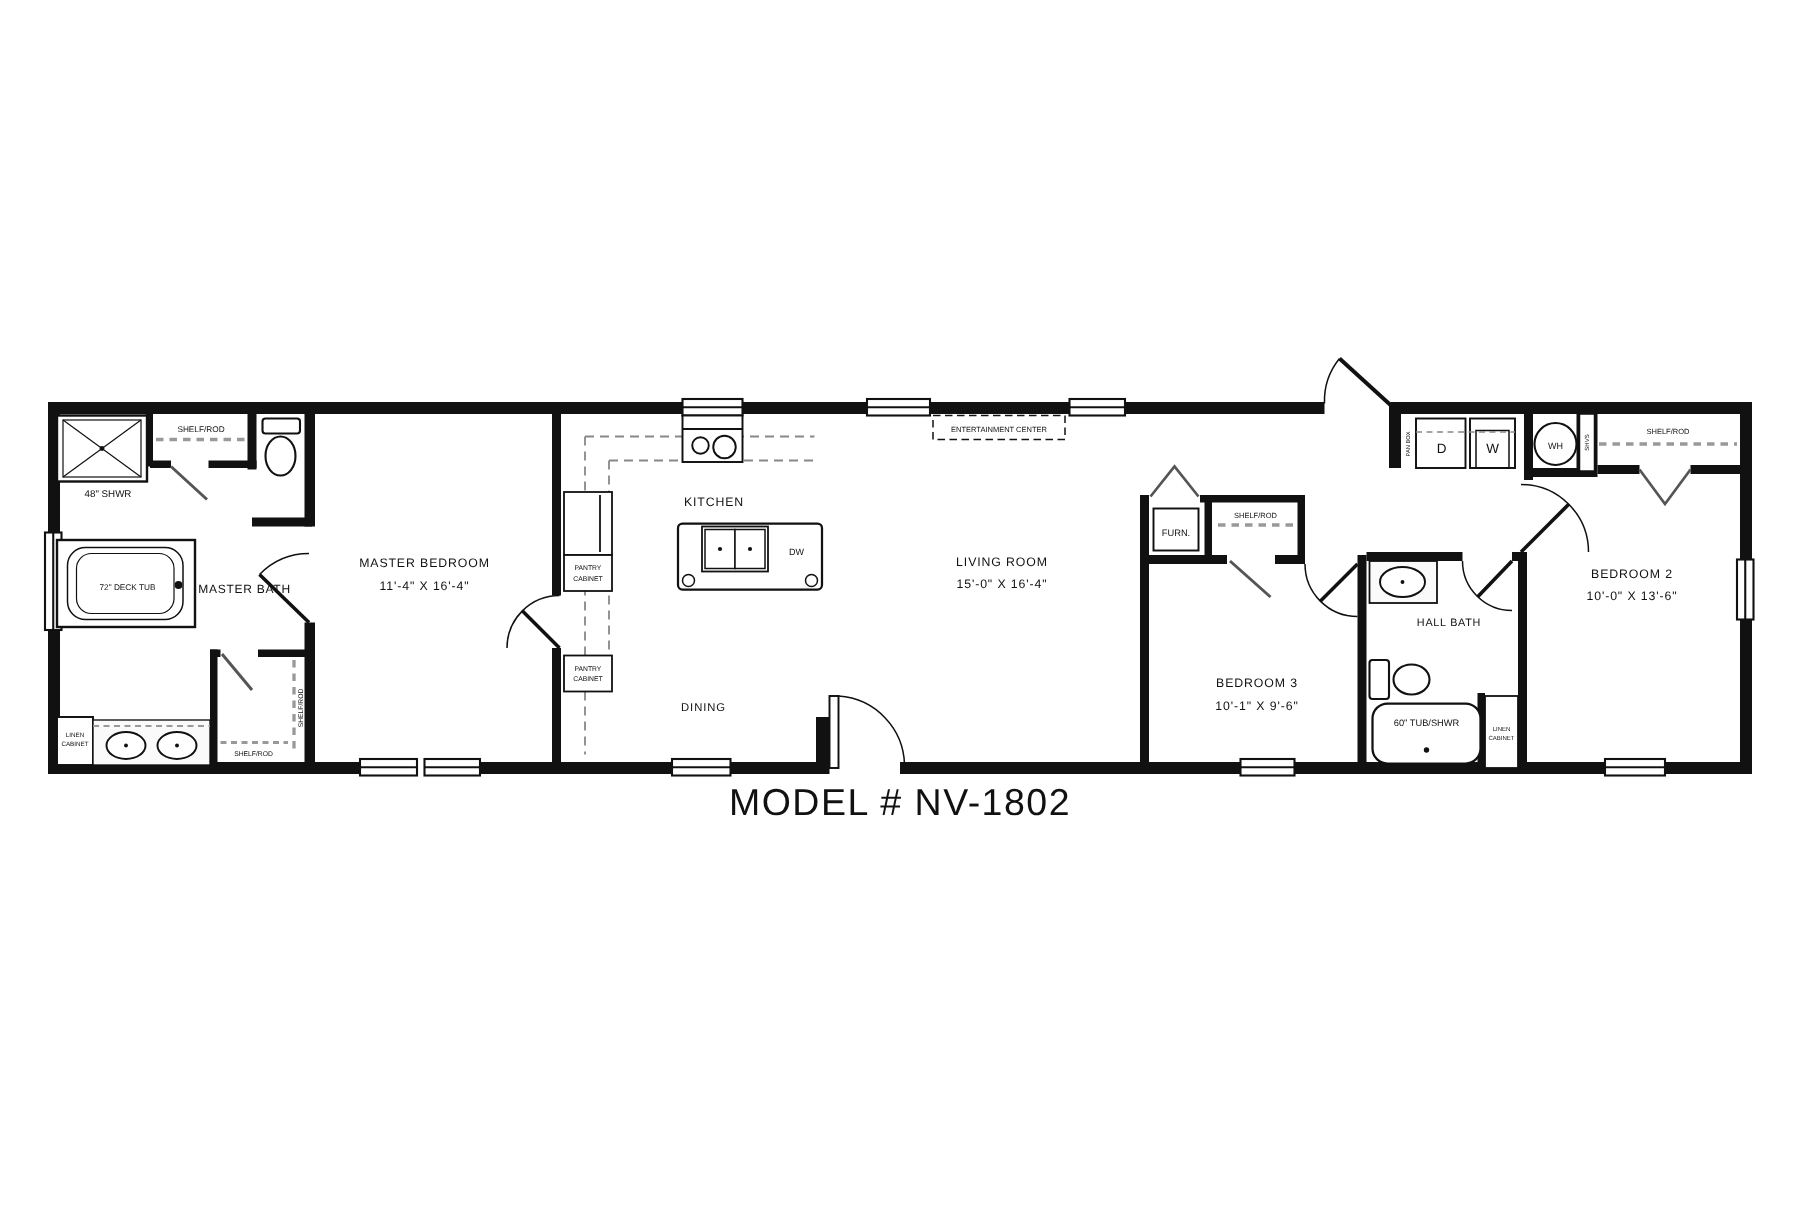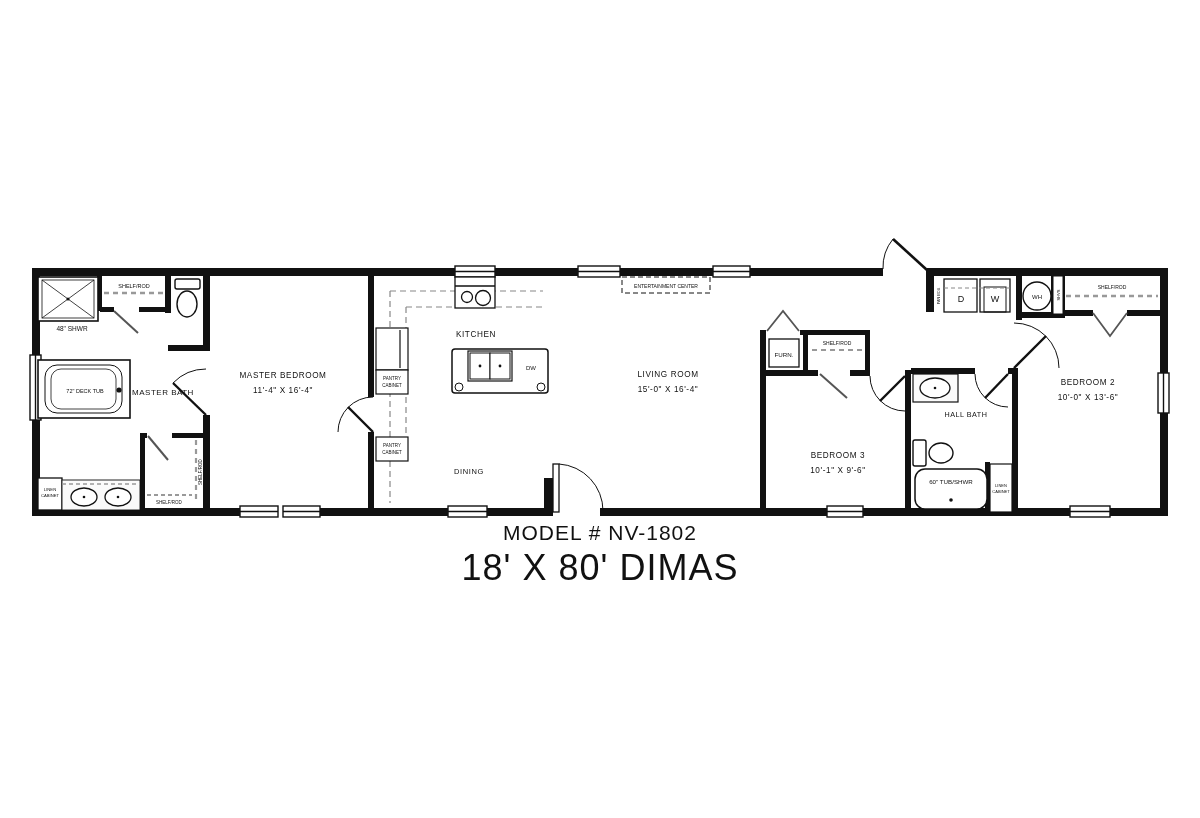--- a/index.html
+++ b/index.html
@@ -1,20 +1,20 @@
 <!DOCTYPE html>
 <html><head>
 <meta charset="utf-8">
 <style>
   html,body{margin:0;padding:0;background:#fff;}
   .stage{position:relative;width:1200px;height:818px;background:#ffffff;overflow:hidden;
          font-family:"Liberation Sans",sans-serif;}
   svg text{font-family:"Liberation Sans","DejaVu Sans",sans-serif;fill:#111;}
   .titles{position:absolute;left:0;top:521px;width:1200px;text-align:center;color:#111;}
-  .model-line{font-size:21px;letter-spacing:1px;font-weight:400;}
+  .model-line{font-size:25px;letter-spacing:1px;font-weight:400;}
   .plan-line{font-size:36px;letter-spacing:1px;font-weight:400;margin-top:2px;}
 </style>
 </head>
 <body>
 
 <div class="stage">
 <svg width="1200" height="818" viewBox="0 0 1200 818">
 
   <g fill="#111">
     <rect x="35" y="268" width="420" height="8"></rect>
@@ -322,15 +322,14 @@
     </g>
     <text x="1088" y="385" font-size="8.2" text-anchor="middle" letter-spacing="0.6">BEDROOM 2</text>
     <text x="1088" y="400" font-size="8.2" text-anchor="middle" letter-spacing="0.6">10'-0" X 13'-6"</text>
   </g>
 
 </svg>
 
   
   <div class="titles">
     <div class="model-line">MODEL # NV-1802</div>
-    <div class="plan-line">18' X 80' DIMAS</div>
   </div>
 </div>
 
 </body></html>

